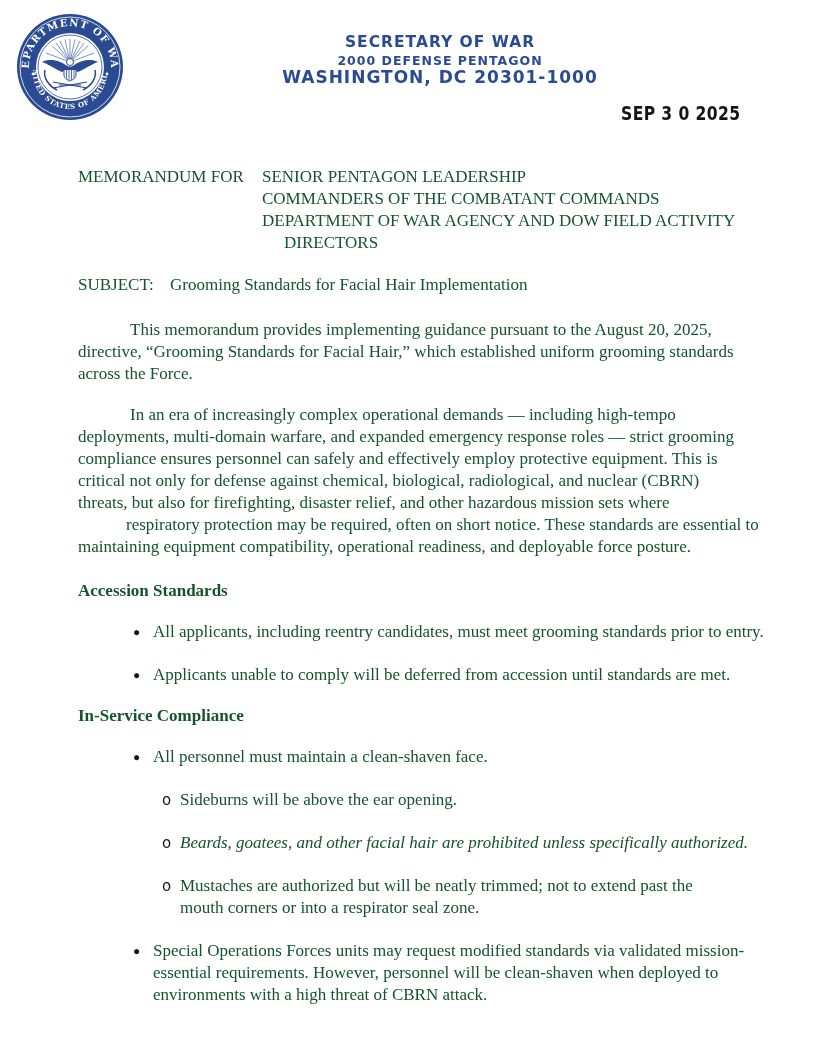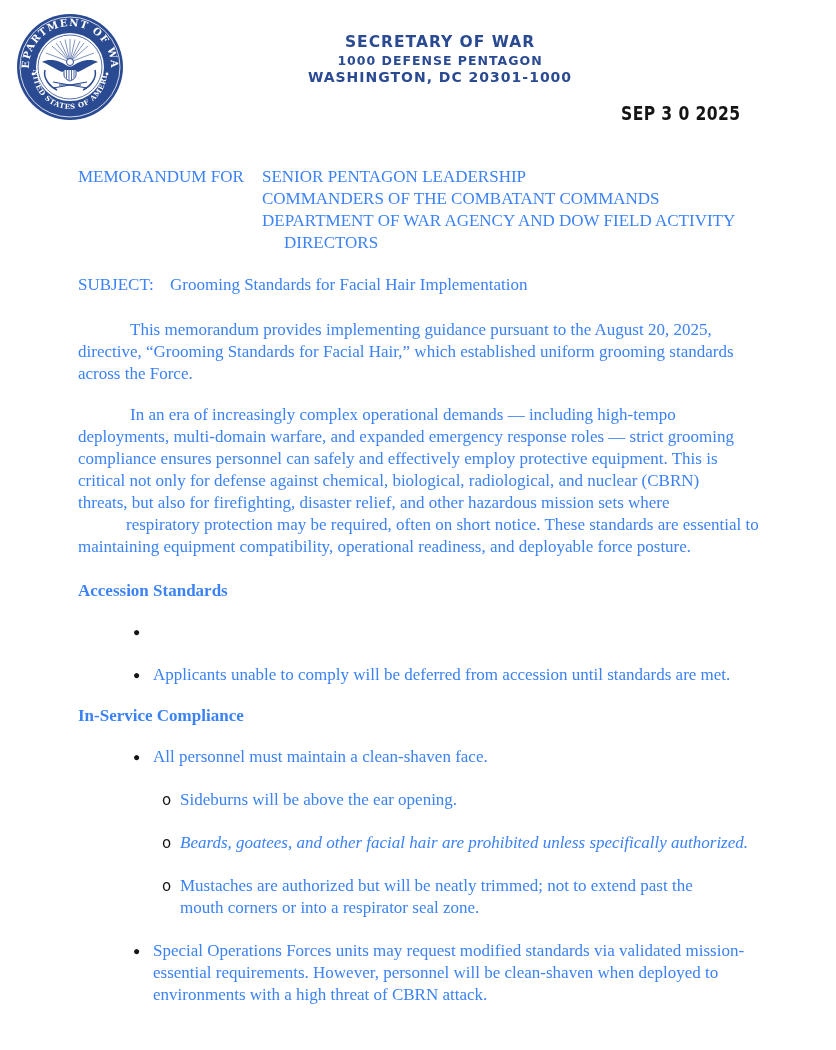--- a/index.html
+++ b/index.html
@@ -2,23 +2,23 @@
 <html><head>
 <meta charset="utf-8">
 <style>
   html, body { margin: 0; padding: 0; background: #ffffff; }
   body { width: 836px; height: 1050px; position: relative; overflow: hidden; }
   .page { position: absolute; left: 0; top: 0; width: 836px; height: 1050px; background: #fff; color: #111; font-family: "Liberation Serif", "DejaVu Serif", serif; }
   .seal { position: absolute; left: 15px; top: 12px; width: 110px; height: 110px; }
   .letterhead { position: absolute; left: 250px; top: 33px; width: 380px; text-align: center; color: #2a4a92; font-family: "DejaVu Sans", "Liberation Sans", sans-serif; font-weight: bold; letter-spacing: 1px; }
   .lh1 { font-size: 15.5px; line-height: 19px; }
   .lh2 { font-size: 12.5px; line-height: 17px; }
-  .lh3 { font-size: 14px; line-height: 17px; }
+  .lh3 { font-size: 17px; line-height: 17px; }
   .date-stamp { position: absolute; left: 621px; top: 102px; font-family: "DejaVu Sans", "Liberation Sans", sans-serif; font-weight: bold; font-size: 19px; letter-spacing: 0.5px; color: #151515; transform: scaleX(0.82); transform-origin: left center; white-space: pre; }
-  .t { position: absolute; font-size: 17px; line-height: 22px; white-space: nowrap; color: #3b82f6; }
+  .t { position: absolute; font-size: 17px; line-height: 22px; white-space: nowrap; color: #14532d; }
   .b { font-weight: bold; }
   .bullet { position: absolute; font-size: 12px; line-height: 22px; color: #151515; }
   .obullet { position: absolute; font-size: 15px; line-height: 22px; color: #151515; font-family: "DejaVu Sans", sans-serif; }
 </style>
 </head>
 <body>
 
 <div class="page">
 
   <svg class="seal" viewBox="0 0 110 110">
@@ -71,21 +71,21 @@
       <line x1="38" y1="70" x2="72" y2="76"></line>
       <line x1="44" y1="73" x2="66" y2="73"></line>
     </g>
 
     <path d="M30 58 C 28 66, 34 74, 42 78" fill="none" stroke="#2a4a92" stroke-width="1.5"></path>
     <path d="M80 58 C 82 66, 76 74, 68 78" fill="none" stroke="#2a4a92" stroke-width="1.5"></path>
   </svg>
 
   <div class="letterhead">
     <div class="lh1">SECRETARY OF WAR</div>
-    <div class="lh2">1000 DEFENSE PENTAGON</div>
+    <div class="lh2">2000 DEFENSE PENTAGON</div>
     <div class="lh3">WASHINGTON, DC 20301-1000</div>
   </div>
 
   <div class="date-stamp">SEP 3 0 2025</div>
 
   <div class="t" style="left:78px; top:166px;">MEMORANDUM FOR</div>
   <div class="t" style="left:262px; top:166px;">SENIOR PENTAGON LEADERSHIP</div>
   <div class="t" style="left:262px; top:188px;">COMMANDERS OF THE COMBATANT COMMANDS</div>
   <div class="t" style="left:262px; top:210px;">DEPARTMENT OF WAR AGENCY AND DOW FIELD ACTIVITY</div>
   <div class="t" style="left:284px; top:232px;">DIRECTORS</div>
@@ -105,20 +105,21 @@
     <div class="t" style="left:78px; top:448px;">compliance ensures personnel can safely and effectively employ protective equipment.  This is</div>
     <div class="t" style="left:78px; top:470px;">critical not only for defense against chemical, biological, radiological, and nuclear (CBRN)</div>
     <div class="t" style="left:78px; top:492px;">threats, but also for firefighting, disaster relief, and other hazardous mission sets where</div>
     <div class="t" style="left:78px; top:514px;margin-left:48px;">respiratory protection may be required, often on short notice.  These standards are essential to</div>
     <div class="t" style="left:78px; top:536px;">maintaining equipment compatibility, operational readiness, and deployable force posture.</div>
   </div>
 
   <div class="t b" style="left:78px; top:580px;">Accession Standards</div>
 
   <div class="bullet" style="left:133px; top:621px;">●</div>
+  <div class="t" style="left:153px; top:621px;">All applicants, including reentry candidates, must meet grooming standards prior to entry.</div>
 
   <div class="bullet" style="left:133px; top:664px;">●</div>
   <div class="t" style="left:153px; top:664px;">Applicants unable to comply will be deferred from accession until standards are met.</div>
 
   <div class="t b" style="left:78px; top:705px;">In-Service Compliance</div>
 
   <div class="bullet" style="left:133px; top:746px;">●</div>
   <div class="t" style="left:153px; top:746px;">All personnel must maintain a clean-shaven face.</div>
 
   <div class="obullet" style="left:162px; top:789px;">o</div>

